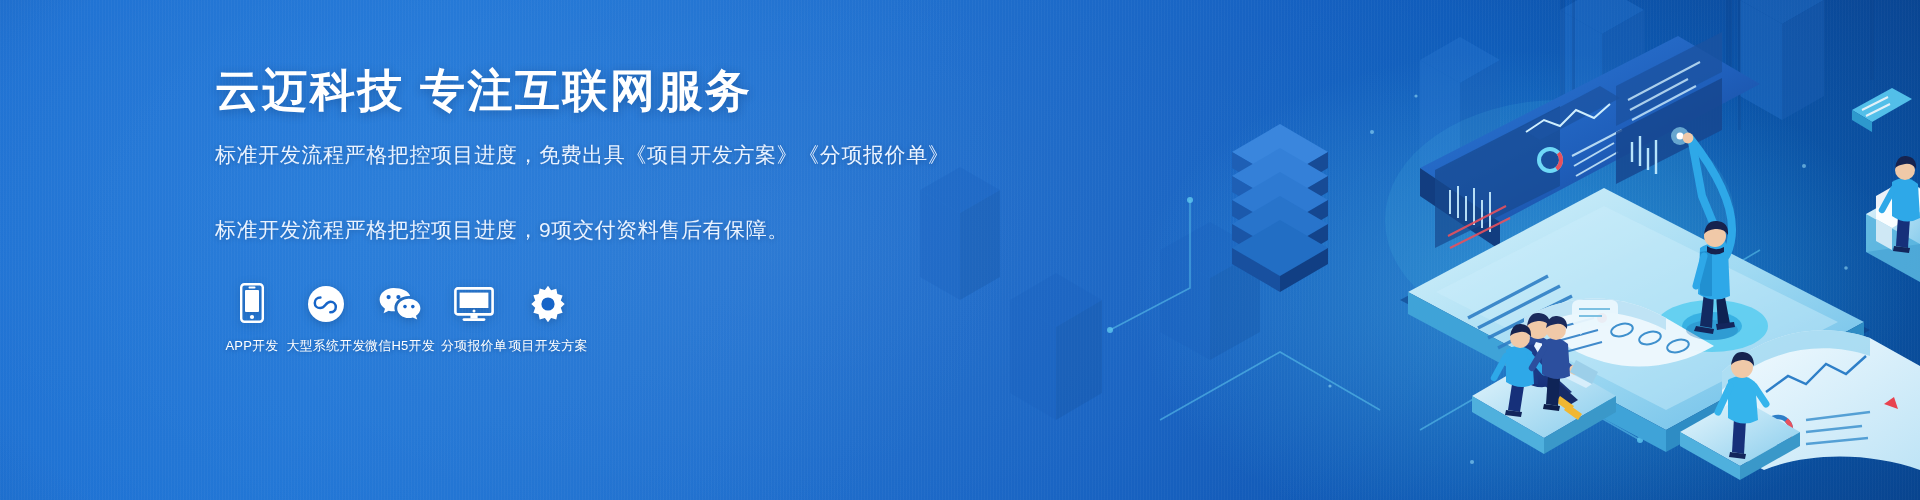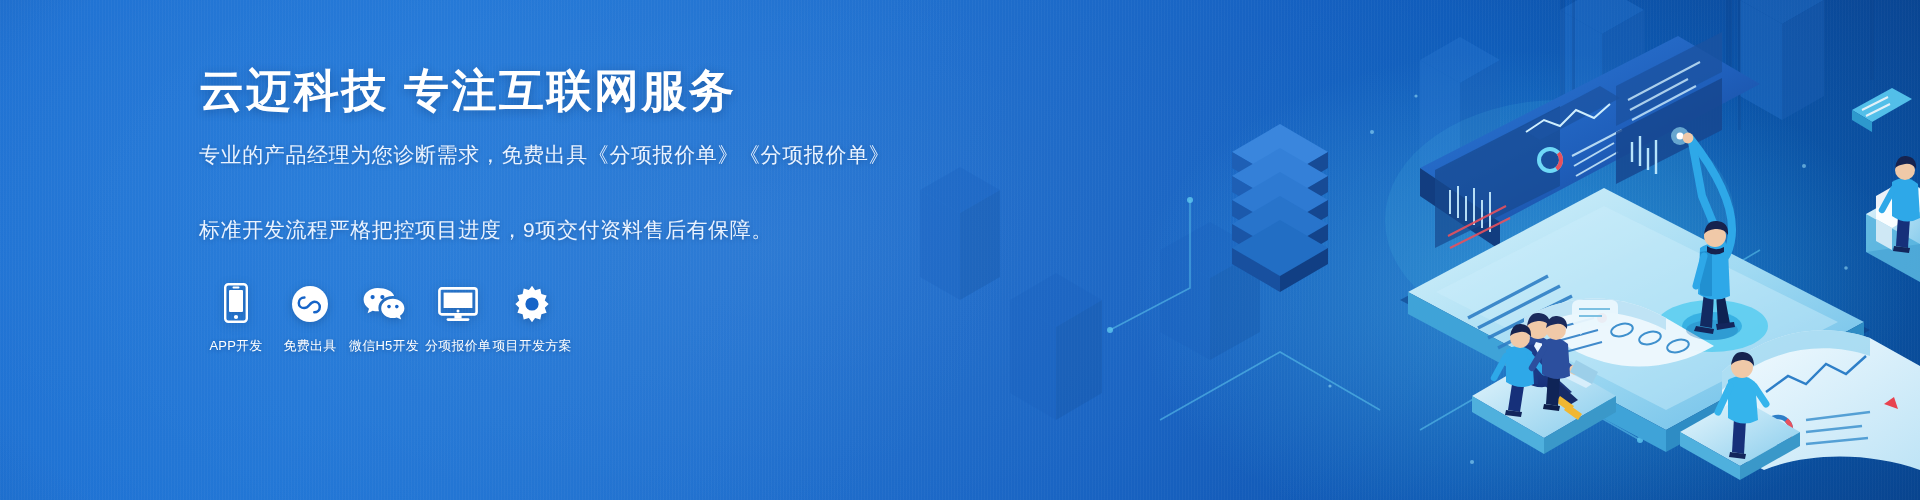--- a/index.html
+++ b/index.html
@@ -22,21 +22,21 @@
     pointer-events:none;
   }
   #banner .vignette {
     position:absolute; inset:0;
     background:radial-gradient(ellipse 1400px 760px at 40% 50%, rgba(255,255,255,0.07), rgba(0,0,0,0.0) 58%, rgba(3,36,82,0.30) 100%);
     pointer-events:none;
   }
 
   
   .content {
-    position:absolute; left:199px; top:64px; width:760px; z-index:8;
+    position:absolute; left:215px; top:64px; width:760px; z-index:8;
   }
   .headline {
     color:#ffffff; font-size:45px; line-height:1.18; font-weight:bold;
     letter-spacing:2.5px; white-space:nowrap;
     text-shadow:0 2px 10px rgba(2,30,70,0.30);
   }
   .sub {
     margin-top:20px; color:#eaf3ff; font-size:21px; line-height:35px;
     letter-spacing:0.6px; white-space:nowrap;
     text-shadow:0 1px 5px rgba(2,30,70,0.28);
@@ -423,21 +423,21 @@
   </svg>
 
   <div class="scan"></div>
   <div class="vignette"></div>
 
   <div class="content">
 
     <div class="headline">云迈科技 专注互联网服务</div>
 
     <div class="sub">
-      <span class="l1">专业的产品经理为您诊断需求，免费出具《分项报价单》《分项报价单》</span>
+      <span class="l1">标准开发流程严格把控项目进度，免费出具《项目开发方案》《分项报价单》</span>
       <span class="l2">标准开发流程严格把控项目进度，9项交付资料售后有保障。</span>
     </div>
 
     <div class="services">
 
       <div class="svc">
         <span class="glyph">
           <svg width="24" height="40" viewBox="0 0 24 40">
             <rect x="1.2" y="1.2" width="21.6" height="37.6" rx="3.2" ry="3.2" fill="none" stroke="#ffffff" stroke-width="2.4"></rect>
             <rect x="5" y="7" width="14" height="22" rx="1" fill="#ffffff"></rect>
@@ -450,21 +450,21 @@
 
       <div class="svc">
         <span class="glyph">
           <svg width="38" height="38" viewBox="0 0 38 38">
             <circle cx="19" cy="19" r="18" fill="#ffffff"></circle>
             <path d="M13.4 12.6c-3.3 0-5.6 2.4-5.6 5.3 0 3 2.4 5.2 5.3 5.2
                      2.1 0 3.7-1.1 5.3-3.1 1.7-2.1 3.1-3.2 5.2-3.2
                      2.9 0 5.2 2.3 5.2 5.2 0 3-2.3 5.3-5.5 5.3" fill="none" stroke="#1664c8" stroke-width="2.5" stroke-linecap="round"></path>
           </svg>
         </span>
-        <span class="cap">免费出具</span>
+        <span class="cap">大型系统开发</span>
       </div>
 
       <div class="svc">
         <span class="glyph">
           <svg width="44" height="38" viewBox="0 0 44 38">
             <path d="M15.5 3C7.8 3 1.6 8.2 1.6 14.6c0 3.7 2.1 7 5.4 9.1l-1.4 4.6
                      5.1-2.6c1.5.4 3.1.6 4.8.6.5 0 1 0 1.5-.1
                      -.4-1.1-.6-2.2-.6-3.4 0-6.6 6.4-11.9 14.2-11.9.5 0 1 0 1.5.1
                      C30.9 6 23.9 3 15.5 3z" fill="#ffffff"></path>
             <circle cx="10.6" cy="12.1" r="2.1" fill="#1664c8"></circle>

